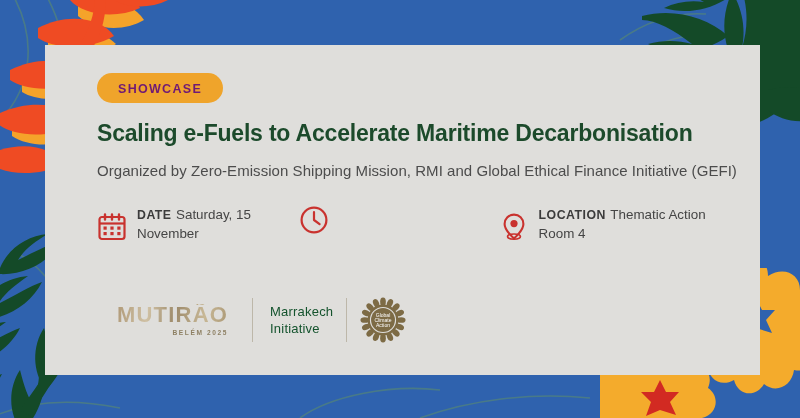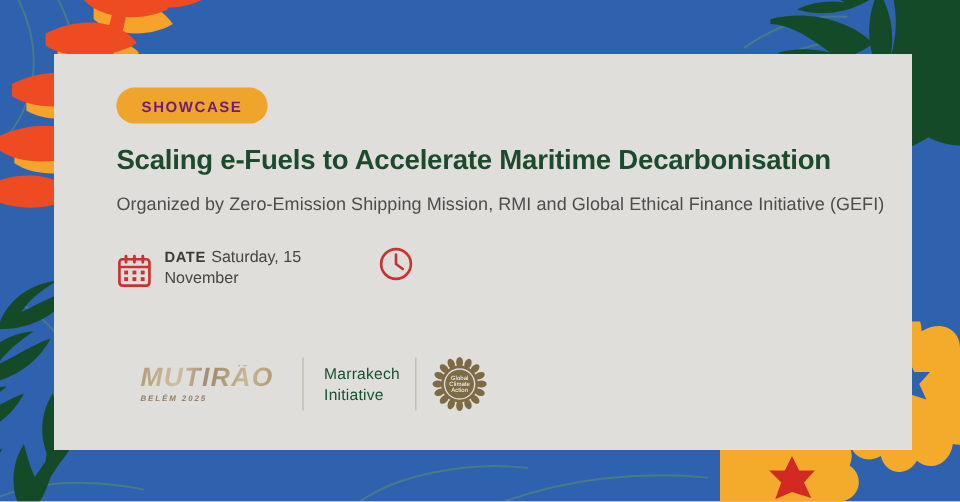--- a/index.html
+++ b/index.html
@@ -91,21 +91,21 @@
     line-height:1.3;
     margin-top:2px;
   }
 
   #logos {
     position:absolute;
     left:72px; top:252px;
     display:flex;
     align-items:center;
   }
-  #cop-logo { text-align:left; line-height:1;font-style:italic; }
+  #cop-logo { text-align:right; line-height:1; }
   #cop-mutirao {
     font-size:22px;
     font-weight:bold;
     letter-spacing:1.2px;
     background:linear-gradient(100deg,#b8a282 0%,#cbbb9c 30%,#a5906f 55%,#c6b594 80%,#a89madness 100%);
     background:linear-gradient(100deg,#b09a78 0%,#cfc0a3 28%,#9d8a6a 52%,#c8b896 78%,#ab9875 100%);
     -webkit-background-clip:text;
     background-clip:text;
     color:transparent;
   }
@@ -252,20 +252,31 @@
           </span>
         </div>
 
         <div class="info-item time">
           <svg class="info-icon" viewBox="0 0 30 30" fill="none">
             <circle cx="15" cy="15" r="12.4" stroke="#c9322e" stroke-width="2.2"></circle>
             <path d="M15 7.2 V15 L20.6 19.2" stroke="#c9322e" stroke-width="2.2" stroke-linecap="round" stroke-linejoin="round"></path>
           </svg>
         </div>
 
+        <div class="info-item location">
+          <svg class="info-icon" viewBox="0 0 30 30" fill="none">
+            <path d="M15 2.6 C 9.8 2.6, 5.6 6.8, 5.6 12 C 5.6 18.6, 15 26.4, 15 26.4 C 15 26.4, 24.4 18.6, 24.4 12 C 24.4 6.8, 20.2 2.6, 15 2.6 Z" stroke="#c9322e" stroke-width="2.1"></path>
+            <circle cx="15" cy="11.6" r="3.6" fill="#c9322e"></circle>
+            <ellipse cx="15" cy="24.6" rx="6.4" ry="2.6" stroke="#c9322e" stroke-width="1.7"></ellipse>
+          </svg>
+          <span class="info-text">
+            <span class="info-label">LOCATION</span>
+            <span class="info-value">Thematic Action Room 4</span>
+          </span>
+        </div>
 
       </div>
     </div>
 
     <div id="logos">
 
       <div id="cop-logo">
         <div id="cop-mutirao">MUTIRÃO</div>
         <div id="cop-belem">BELÉM 2025</div>
       </div>

